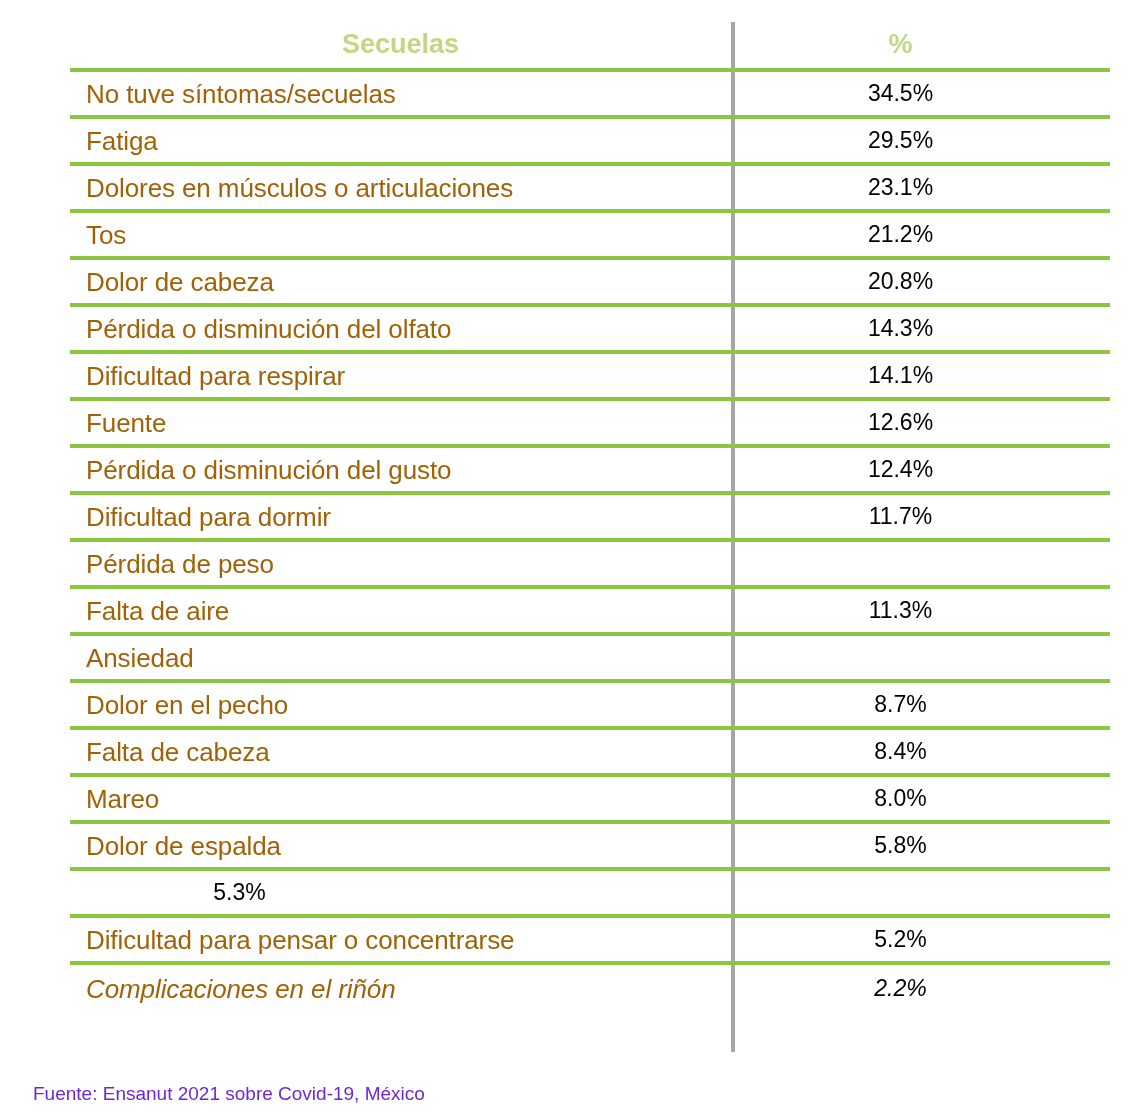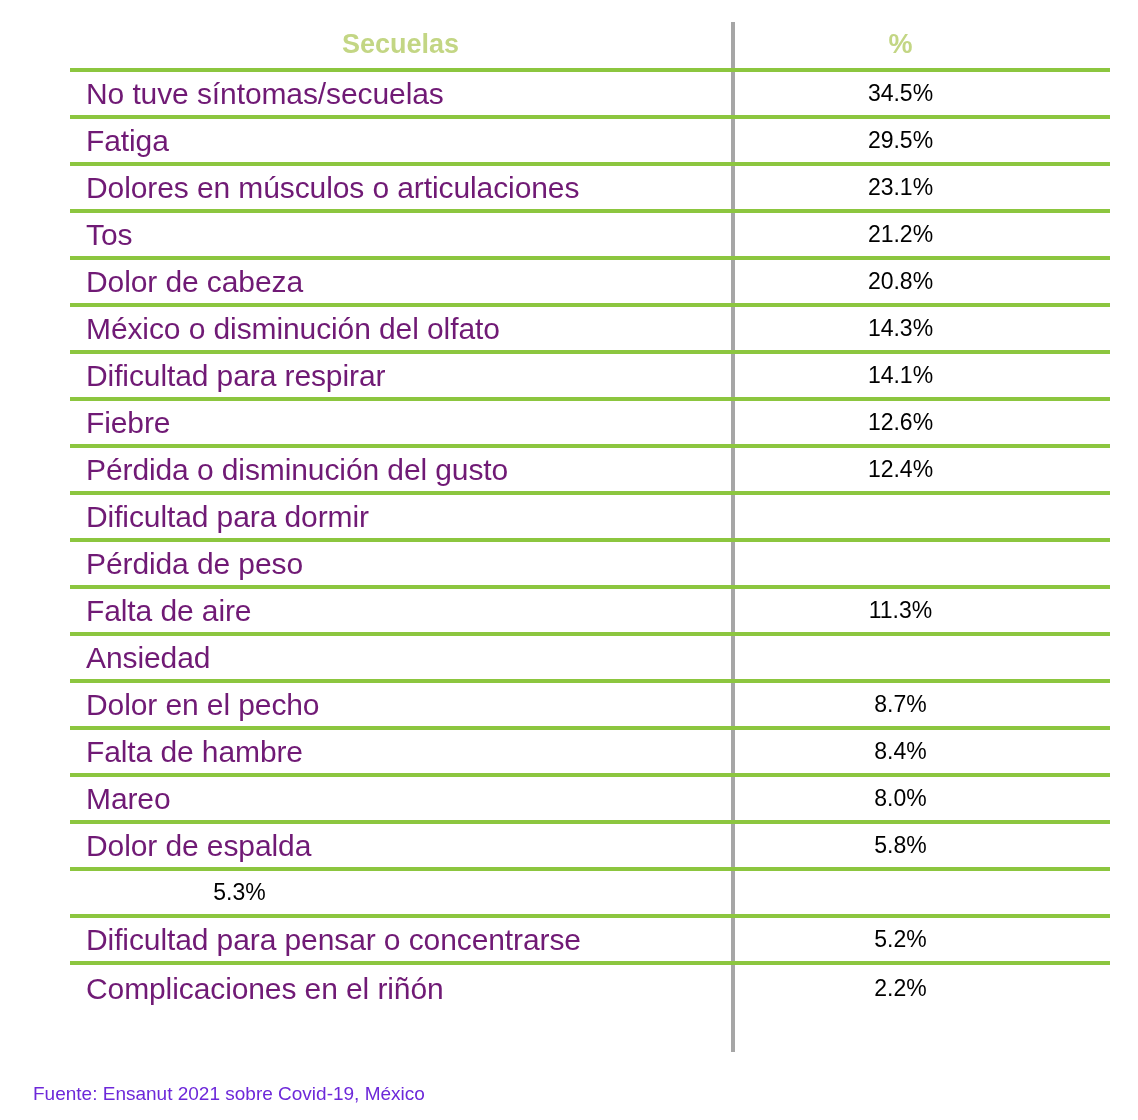--- a/index.html
+++ b/index.html
@@ -52,30 +52,31 @@
   
   .row.header {
     height: 52px;
     border-bottom: 4px solid #8cc63f;
   }
   .row.body {
     border-bottom: 4px solid #8cc63f;
   }
   .row.body.last {
     border-bottom: none;
+    font-style: italic;
   }
 
   .cell-label {
     width: 661px;
     box-sizing: border-box;
     padding-left: 16px;
-    font-size: 30px;
+    font-size: 26px;
     line-height: 1;
     letter-spacing: -0.1px;
-    color: #701a75;
+    color: #a16207;
     white-space: nowrap;
   }
 
   .cell-value {
     width: 379px;
     box-sizing: border-box;
     text-align: center;
     padding-right: 40px;
     font-size: 23px;
     line-height: 1;
@@ -142,41 +143,42 @@
       <div class="cell-label">Tos</div>
       <div class="cell-value">21.2%</div>
     </div>
 
     <div class="row body">
       <div class="cell-label">Dolor de cabeza</div>
       <div class="cell-value">20.8%</div>
     </div>
 
     <div class="row body">
-      <div class="cell-label">México o disminución del olfato</div>
+      <div class="cell-label">Pérdida o disminución del olfato</div>
       <div class="cell-value">14.3%</div>
     </div>
 
     <div class="row body">
       <div class="cell-label">Dificultad para respirar</div>
       <div class="cell-value">14.1%</div>
     </div>
 
     <div class="row body">
-      <div class="cell-label">Fiebre</div>
+      <div class="cell-label">Fuente</div>
       <div class="cell-value">12.6%</div>
     </div>
 
     <div class="row body">
       <div class="cell-label">Pérdida o disminución del gusto</div>
       <div class="cell-value">12.4%</div>
     </div>
 
     <div class="row body">
       <div class="cell-label">Dificultad para dormir</div>
+      <div class="cell-value">11.7%</div>
     </div>
 
     <div class="row body">
       <div class="cell-label">Pérdida de peso</div>
     </div>
 
     <div class="row body">
       <div class="cell-label">Falta de aire</div>
       <div class="cell-value">11.3%</div>
     </div>
@@ -184,21 +186,21 @@
     <div class="row body">
       <div class="cell-label">Ansiedad</div>
     </div>
 
     <div class="row body">
       <div class="cell-label">Dolor en el pecho</div>
       <div class="cell-value">8.7%</div>
     </div>
 
     <div class="row body">
-      <div class="cell-label">Falta de hambre</div>
+      <div class="cell-label">Falta de cabeza</div>
       <div class="cell-value">8.4%</div>
     </div>
 
     <div class="row body">
       <div class="cell-label">Mareo</div>
       <div class="cell-value">8.0%</div>
     </div>
 
 
     <div class="row body">

